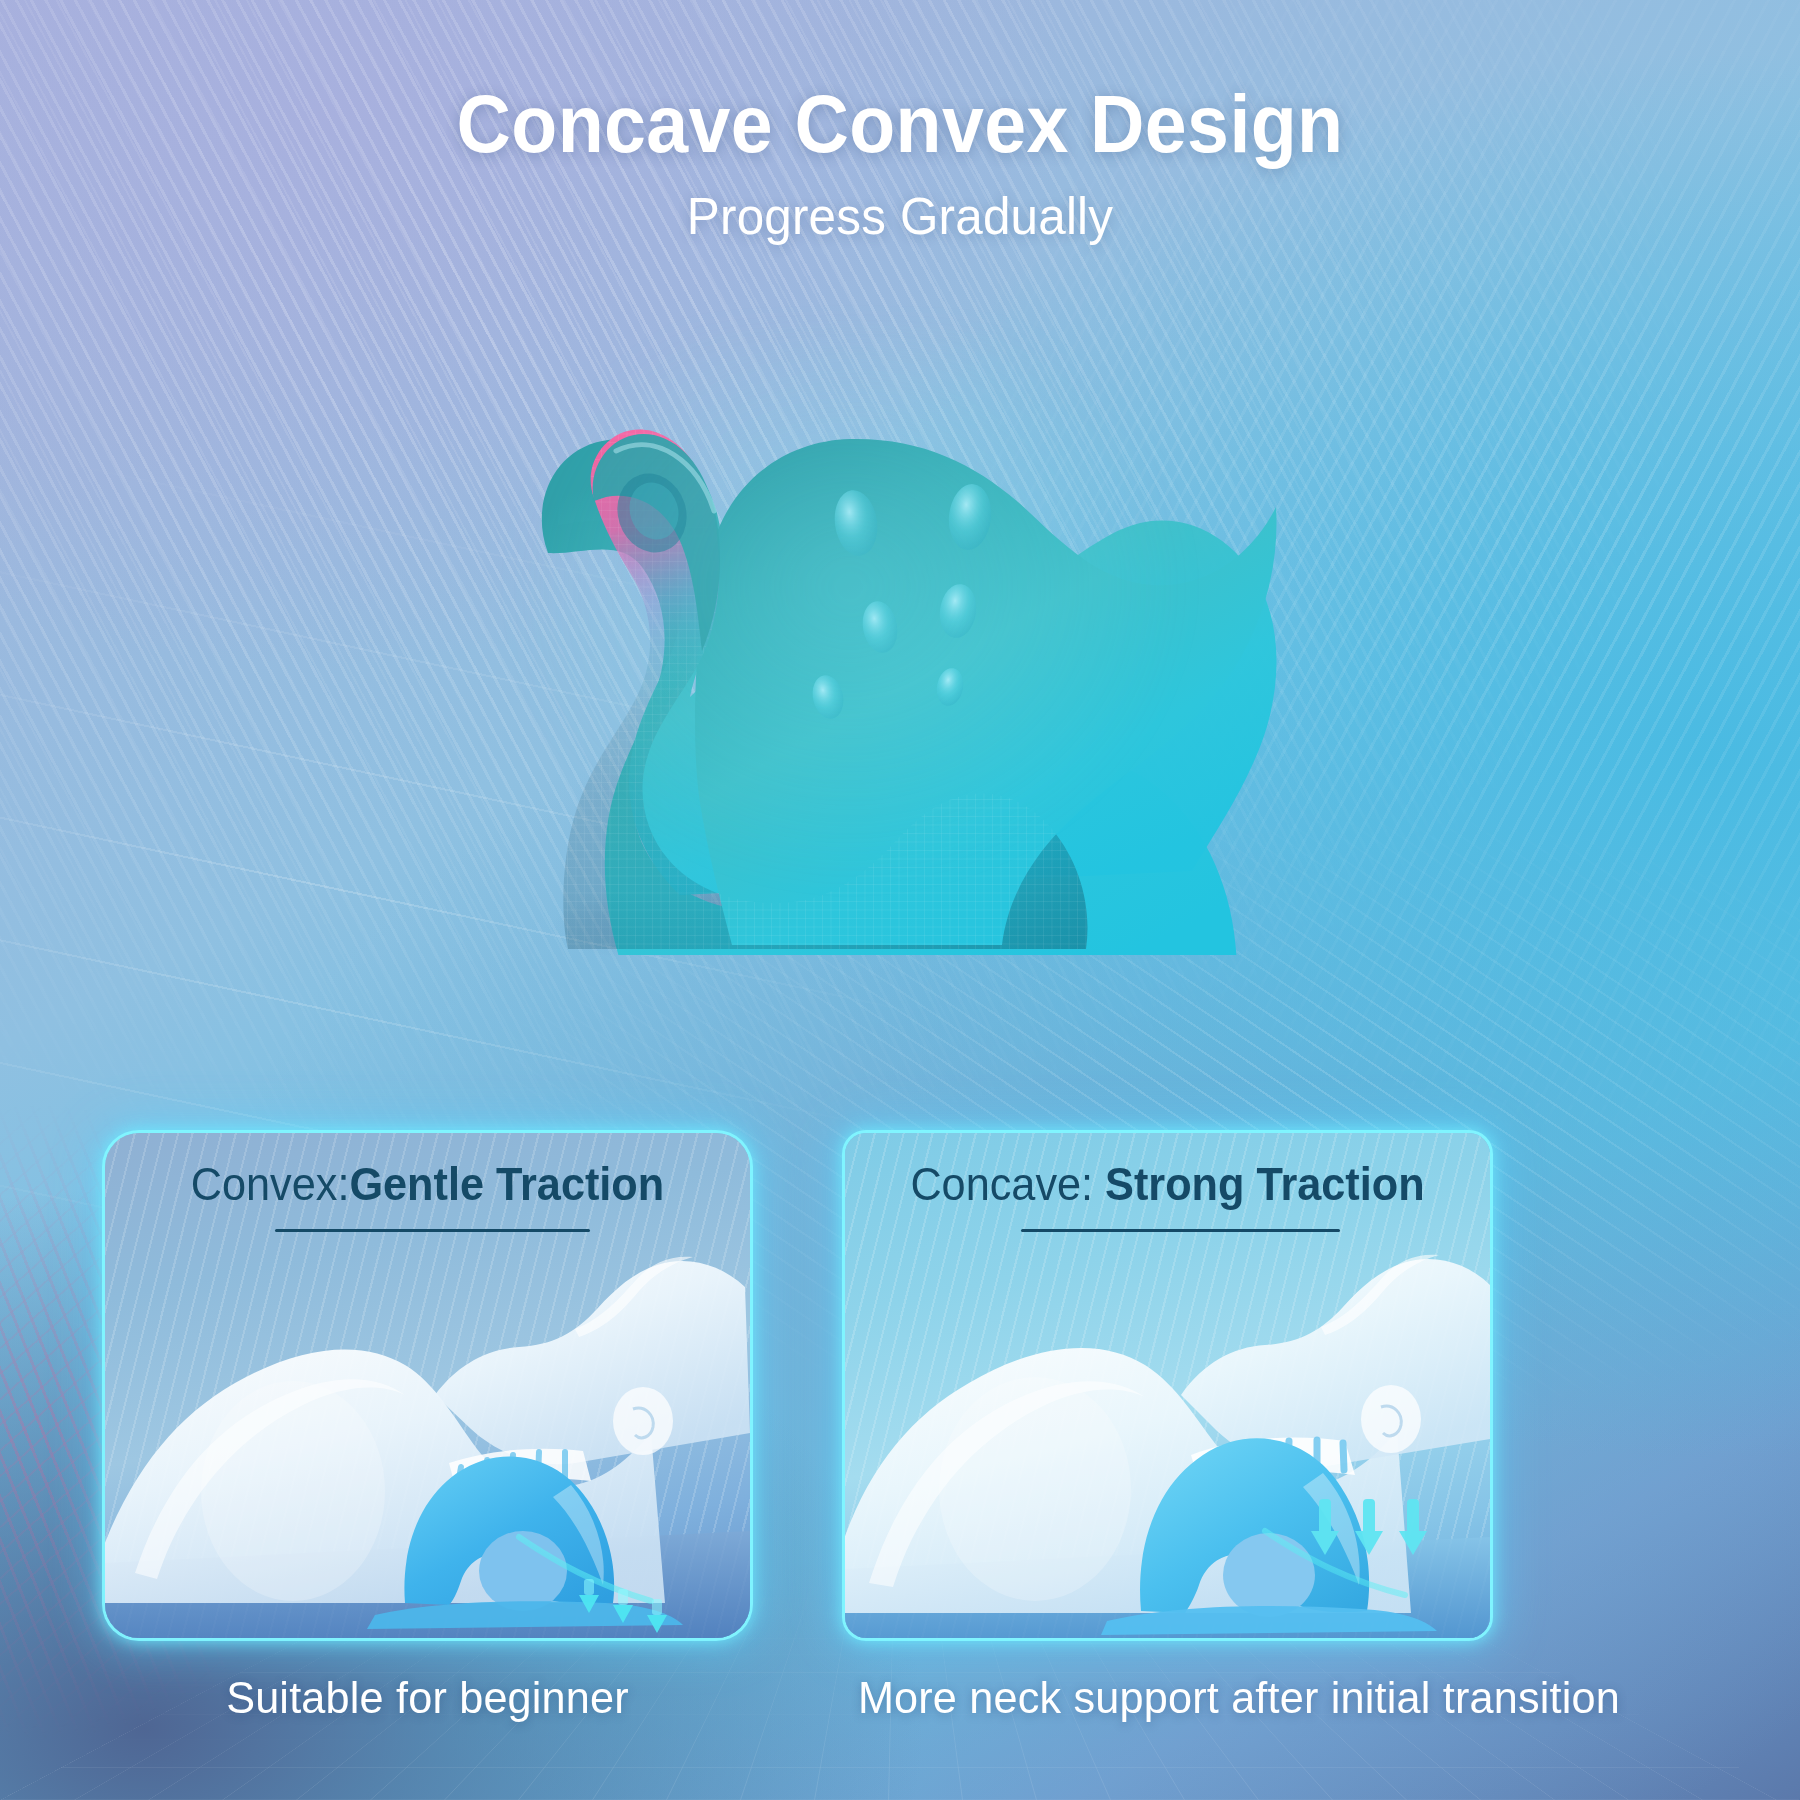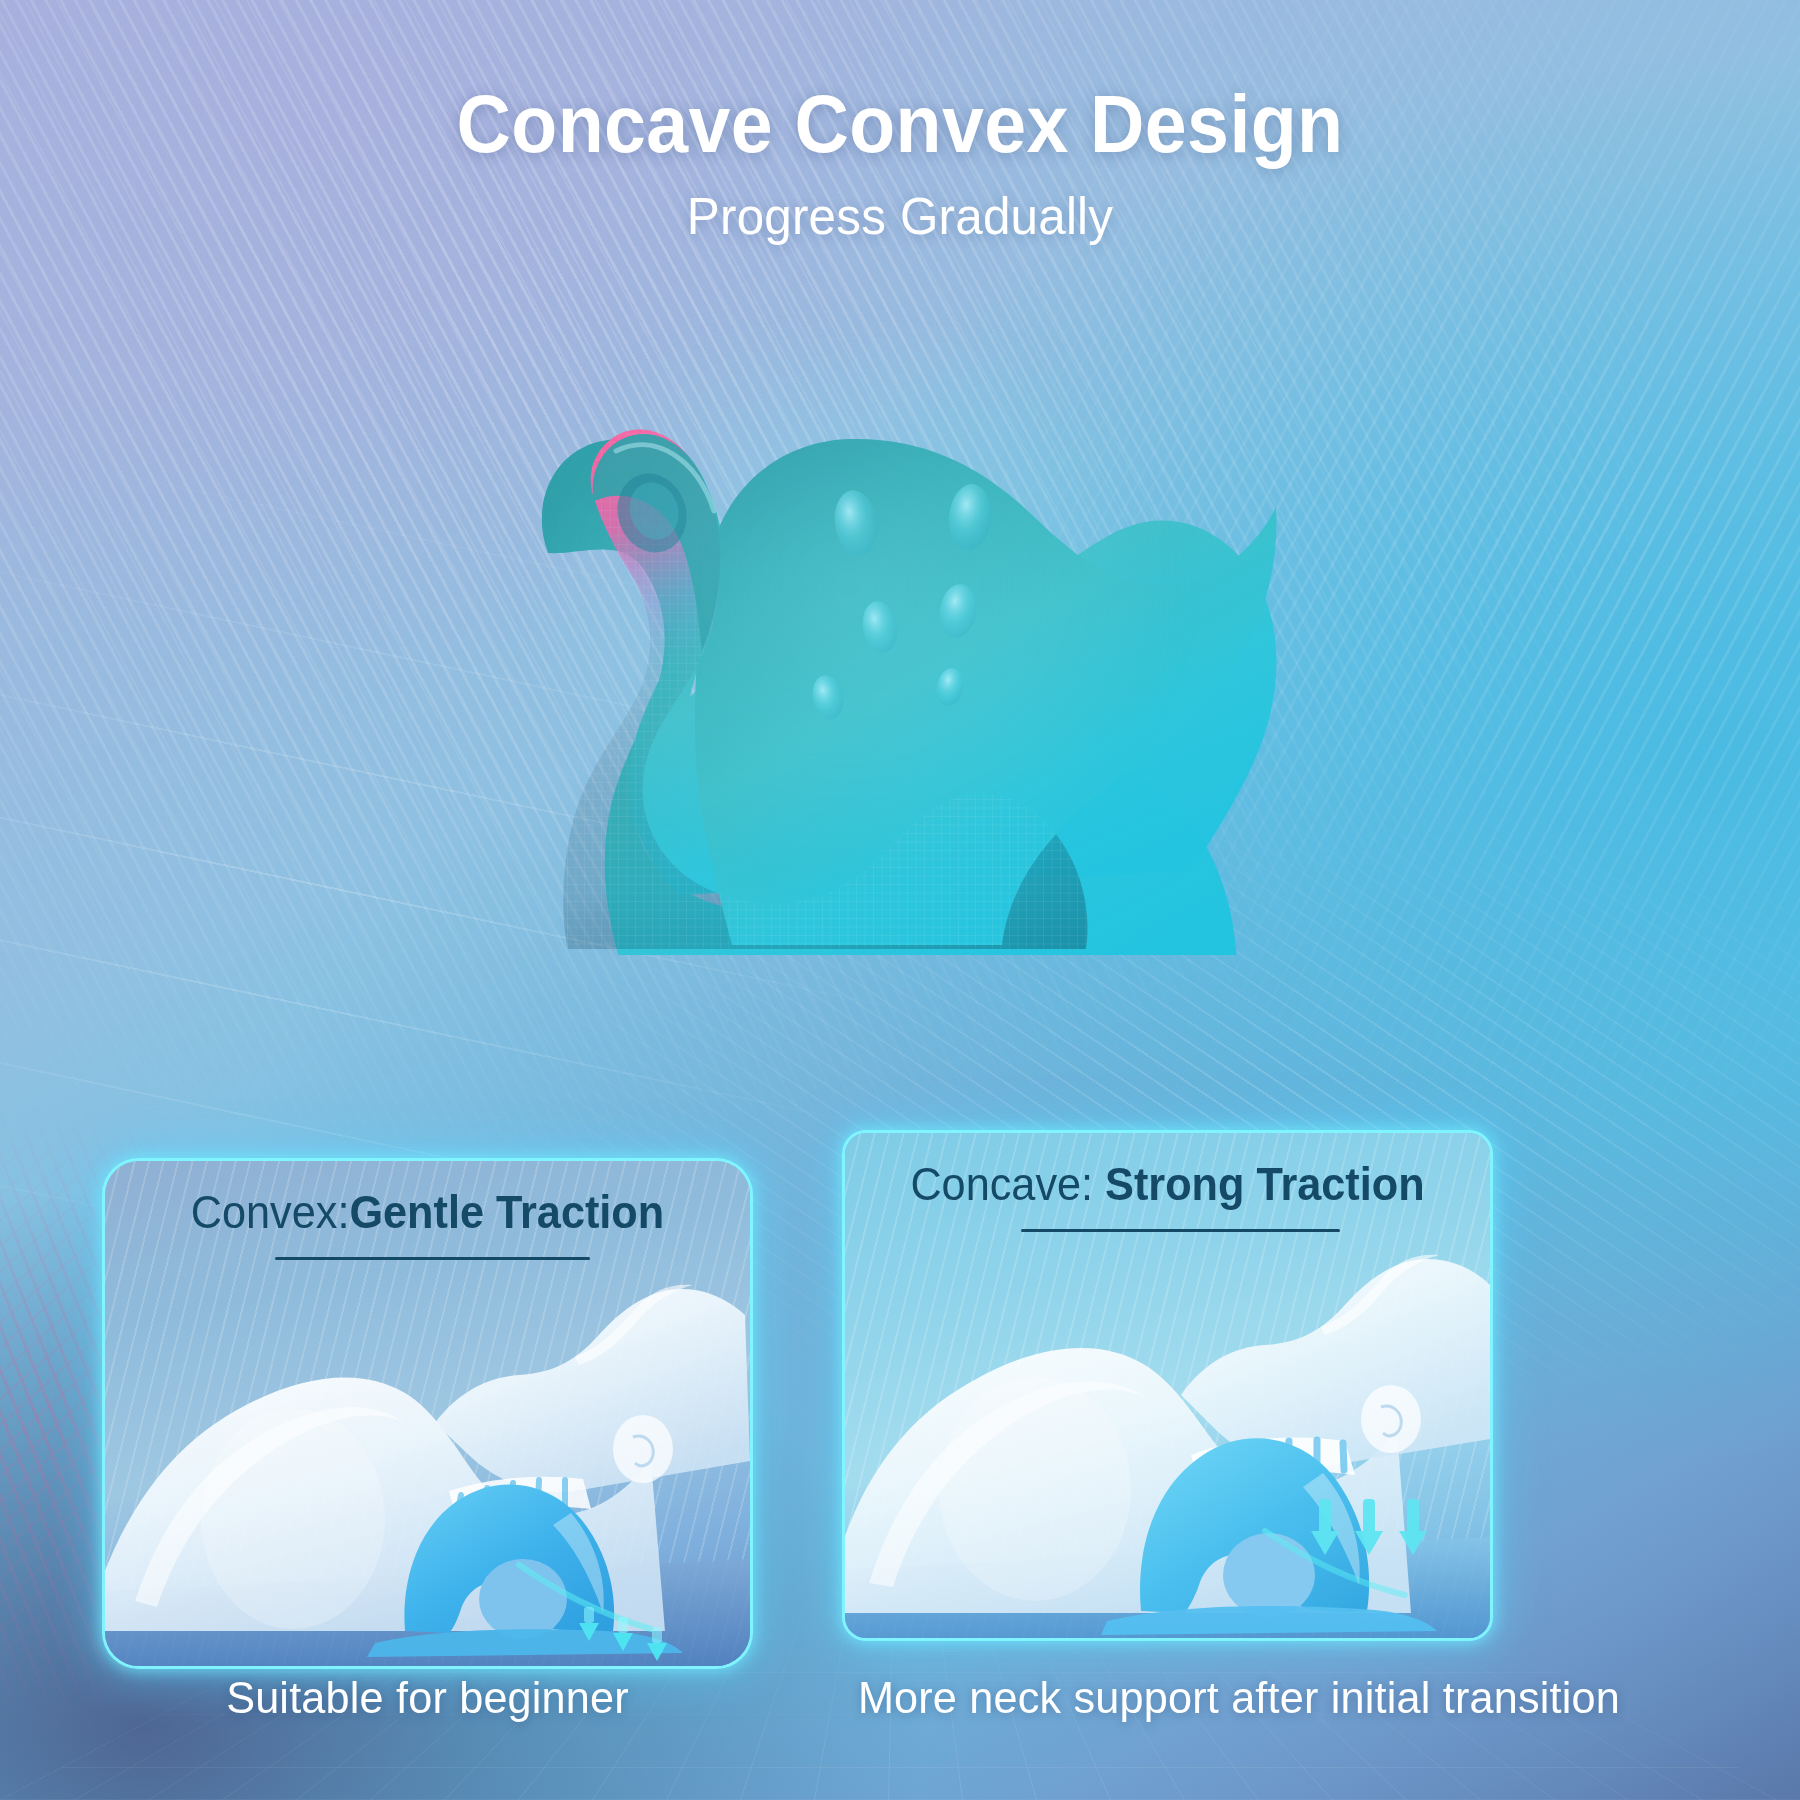--- a/index.html
+++ b/index.html
@@ -89,21 +89,21 @@
   .panels{position:absolute;left:0;right:0;top:1133px;height:520px;}
   .panel{
     position:absolute;top:0;width:645px;height:505px;border-radius:34px;
     overflow:hidden;
     box-shadow:
       0 0 0 3px rgba(130,245,255,.95),
       0 0 16px 4px rgba(110,235,255,.85),
       0 0 46px 12px rgba(90,210,255,.45),
       inset 0 0 40px rgba(170,245,255,.22);
   }
-  .panel-left{left:105px;margin-top:28px;}
+  .panel-left{left:105px;}
   .panel-right{left:845px;border-radius:21px;}
   .panel-bg{position:absolute;inset:0;}
   .panel-left  .panel-bg{background:linear-gradient(168deg,#8fb0d3 0%,#8fbbdb 26%,#9ec7e2 52%,#7fb0dd 78%,#5f8fc8 100%);}
   .panel-right .panel-bg{background:linear-gradient(168deg,#7fcbe6 0%,#8ed3ea 28%,#a4dcef 54%,#86c4e7 80%,#65a6d8 100%);}
   .panel-tex{
     position:absolute;inset:0;opacity:.30;
     background-image:repeating-linear-gradient(104deg, rgba(255,255,255,.55) 0 2px, rgba(255,255,255,0) 2px 14px);
   }
   .panel-art{position:absolute;inset:0;}
   .panel-art svg{width:100%;height:100%;display:block;}

